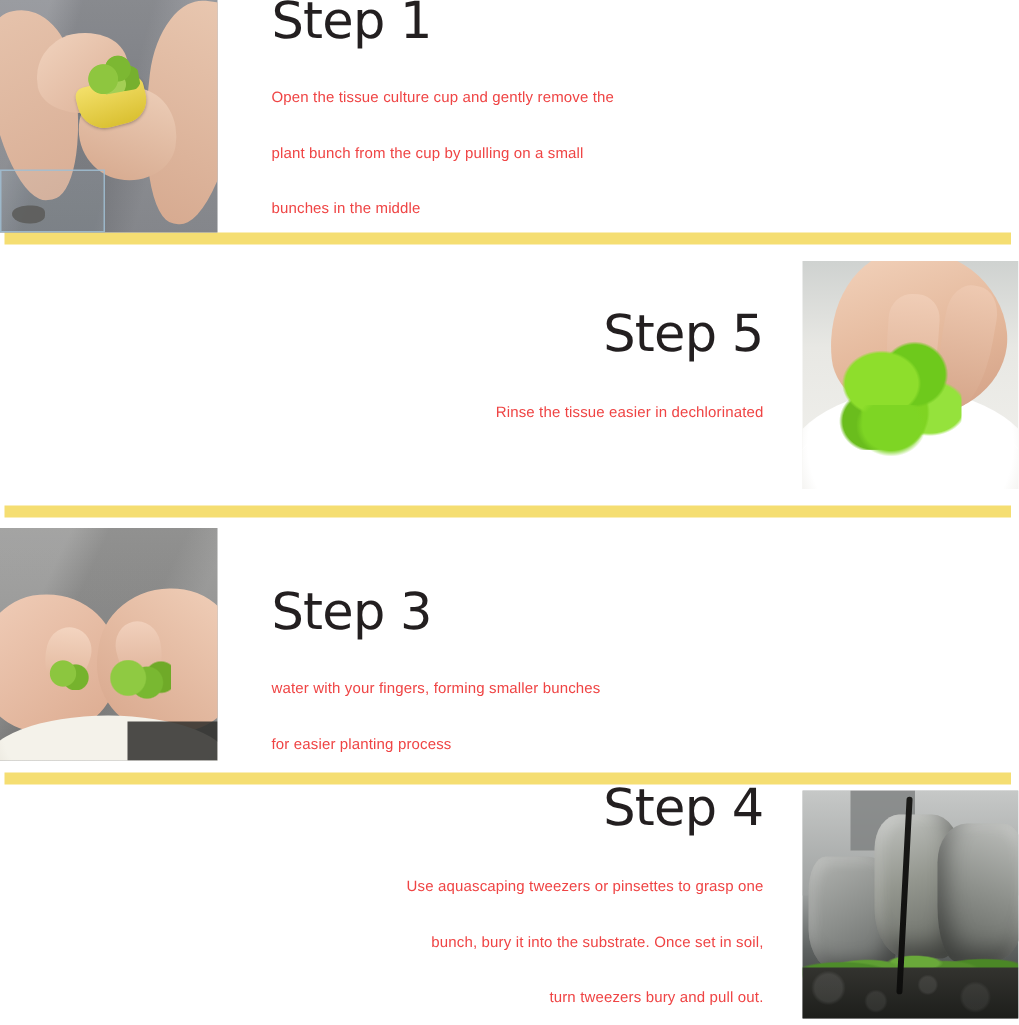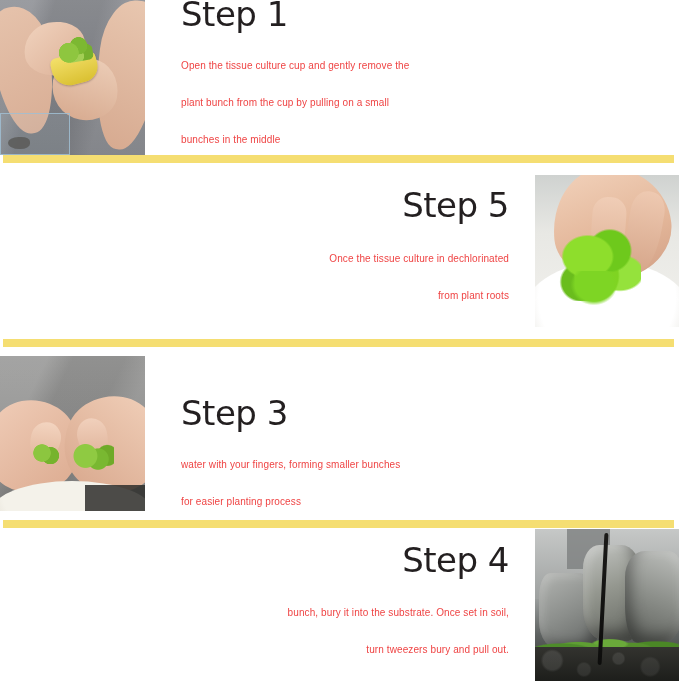--- a/index.html
+++ b/index.html
@@ -362,22 +362,21 @@
       <div class="hand"></div>
       <div class="finger-a"></div>
       <div class="finger-b"></div>
       <div class="nail"></div>
       <div class="moss"></div>
       <div class="moss-tuft"></div>
     </div>
     <div class="text-col">
       <h2 class="step-title">Step 5</h2>
       <p class="step-body">
-        <span class="ln">Once the tissue culture in dechlorinated</span>
-        <span class="ln">from plant roots</span>
+        <span class="ln">Rinse the tissue easier in dechlorinated</span>
       </p>
     </div>
   </div>
 
   <div class="divider"></div>
 
   <div class="step step-3">
     <div class="photo ph3">
       <div class="bg-fold"></div>
       <div class="hand-l"></div>
@@ -408,19 +407,20 @@
       <div class="rock-b"></div>
       <div class="rock-c"></div>
       <div class="plants"></div>
       <div class="soil"></div>
       <div class="soil-tex"></div>
       <div class="tweezer"></div>
     </div>
     <div class="text-col">
       <h2 class="step-title">Step 4</h2>
       <p class="step-body">
+        <span class="ln">Use aquascaping tweezers or pinsettes to grasp one</span>
         <span class="ln">bunch, bury it into the substrate. Once set in soil,</span>
         <span class="ln">turn tweezers bury and pull out.</span>
       </p>
     </div>
   </div>
 
 </div>
 
 </body></html>

